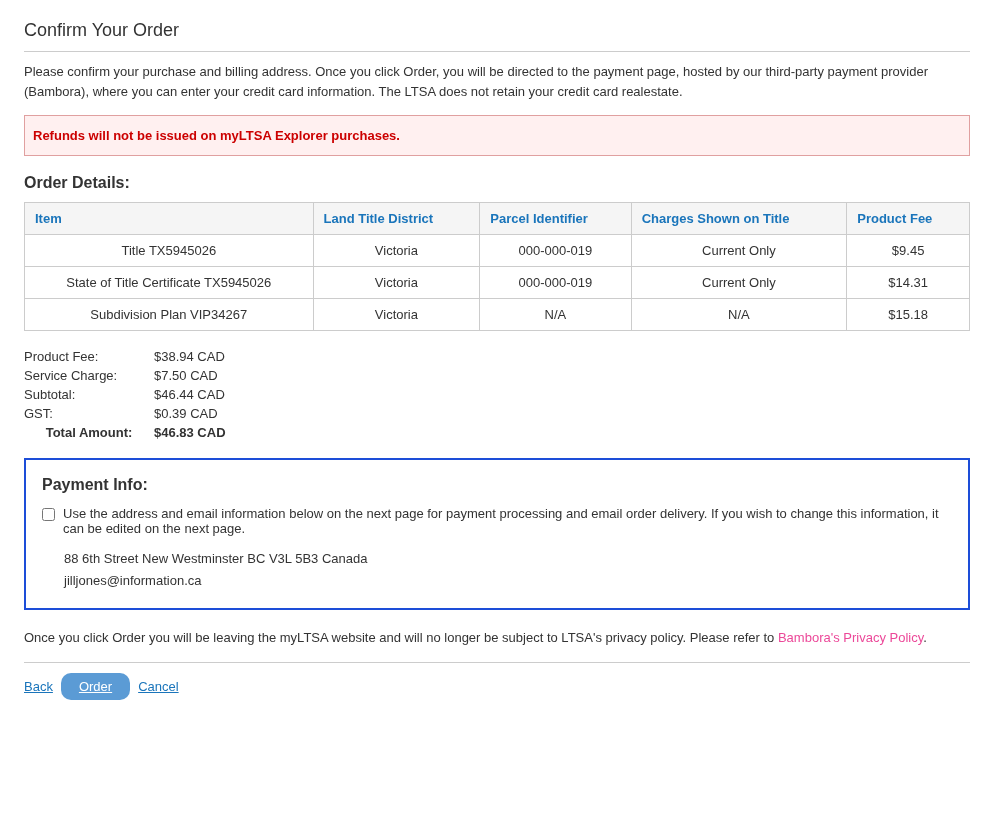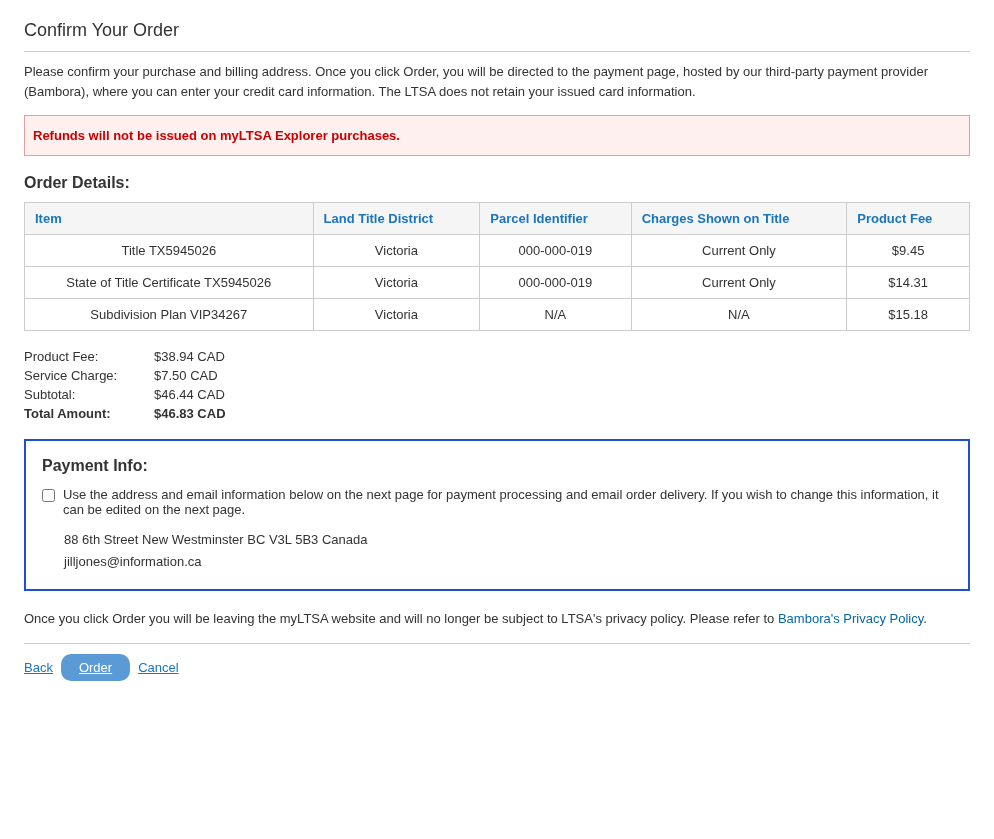--- a/index.html
+++ b/index.html
@@ -70,20 +70,21 @@
     .fee-label {
       width: 130px;
       color: #333;
     }
     .fee-value {
       color: #333;
     }
     .fee-row.total .fee-label,
     .fee-row.total .fee-value {
       font-weight: bold;
+      text-align: center;
     }
     .payment-info-box {
       border: 2px solid #1d4ed8;
       padding: 16px;
       margin-bottom: 18px;
     }
     .payment-info-title {
       font-size: 16px;
       font-weight: bold;
       margin-bottom: 12px;
@@ -105,21 +106,21 @@
       color: #333;
       line-height: 1.7;
     }
     .privacy-text {
       font-size: 13px;
       color: #333;
       line-height: 1.5;
       margin-bottom: 14px;
     }
     .privacy-text a {
-      color: #0369a1;
+      color: #ec4899;
       text-decoration: none;
     }
     .bottom-buttons {
       display: flex;
       gap: 8px;
       align-items: center;
       padding-top: 10px;
       border-top: 1px solid #ccc;
     }
     .btn-back {
@@ -149,21 +150,21 @@
       cursor: pointer;
       text-decoration: underline;
       padding: 0;
     }
   </style>
 </head>
 <body>
 
 <h1 class="page-title">Confirm Your Order</h1>
 
-<p class="intro-text">Please confirm your purchase and billing address. Once you click Order, you will be directed to the payment page, hosted by our third-party payment provider (Bambora), where you can enter your credit card information. The LTSA does not retain your issued card information.</p>
+<p class="intro-text">Please confirm your purchase and billing address. Once you click Order, you will be directed to the payment page, hosted by our third-party payment provider (Bambora), where you can enter your credit card information. The LTSA does not retain your credit card realestate.</p>
 
 <div class="warning-box">Refunds will not be issued on myLTSA Explorer purchases.</div>
 
 <div class="order-details-title">Order Details:</div>
 
 <table class="order-table">
   <thead>
     <tr>
       <th>Item</th>
       <th>Land Title District</th>
@@ -203,20 +204,24 @@
     <span class="fee-value">$38.94 CAD</span>
   </div>
   <div class="fee-row">
     <span class="fee-label">Service Charge:</span>
     <span class="fee-value">$7.50 CAD</span>
   </div>
   <div class="fee-row">
     <span class="fee-label">Subtotal:</span>
     <span class="fee-value">$46.44 CAD</span>
   </div>
+  <div class="fee-row">
+    <span class="fee-label">GST:</span>
+    <span class="fee-value">$0.39 CAD</span>
+  </div>
   <div class="fee-row total">
     <span class="fee-label">Total Amount:</span>
     <span class="fee-value">$46.83 CAD</span>
   </div>
 </div>
 
 <div class="payment-info-box">
   <div class="payment-info-title">Payment Info:</div>
   <div class="checkbox-row">
     <input type="checkbox" style="">

